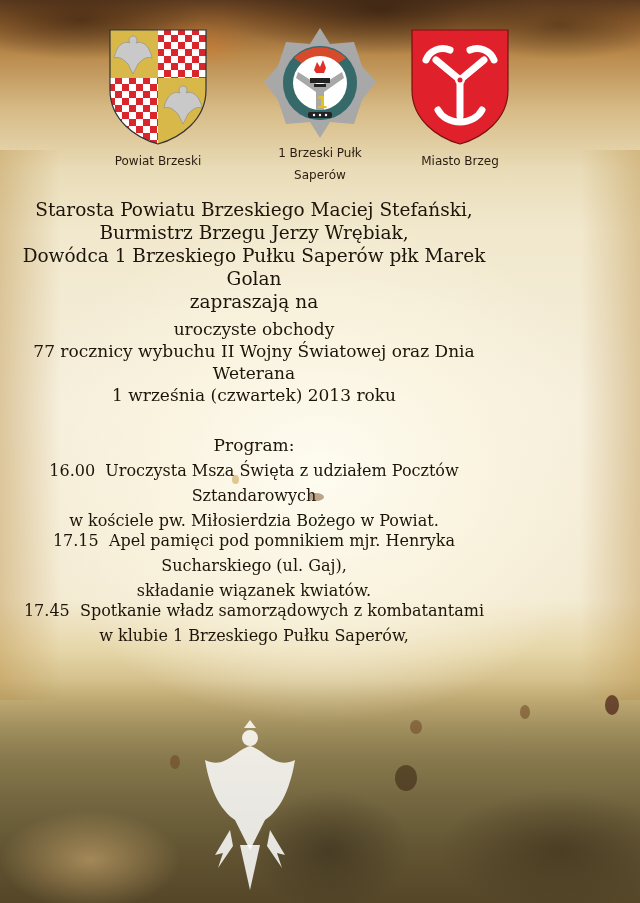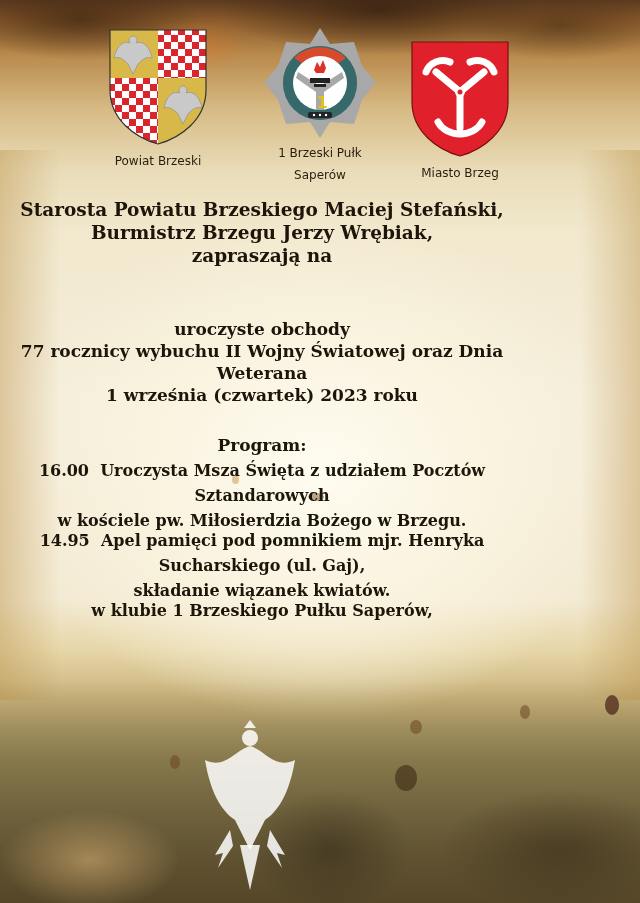--- a/index.html
+++ b/index.html
@@ -45,24 +45,24 @@
 
     
     .emblems { position: absolute; top: 28px; left: 0; width: 640px; height: 140px; }
     .emblem { position: absolute; text-align: center; }
     .emblem .cap {
       font-family: "DejaVu Sans", sans-serif; font-size: 12px; color: #2a1d10;
       line-height: 15px; margin-top: 4px; display: block;
     }
     .em-powiat { left: 108px; top: 0; width: 100px; }
     .em-pulk { left: 264px; top: 0; width: 112px; }
-    .em-miasto { left: 410px; top: 12px; width: 100px; }
+    .em-miasto { left: 410px; top: 0; width: 100px; }
 
     
-    .text-block { position: absolute; left: 8px; width: 508px; text-align: center; color: #1d140a; font-weight: bold; }
+    .text-block { position: absolute; left: 0; width: 508px; text-align: center; color: #1d140a; font-weight: normal; }
     .hosts { top: 198px; font-size: 18.5px; line-height: 23px; }
     .event { top: 318px; font-size: 17px; line-height: 22px; }
     .program-title { top: 434px; font-size: 17px; line-height: 22px; text-align: center; }
     .prog-item { font-size: 16px; line-height: 25px; }
     .p1 { top: 458px; }
     .p2 { top: 528px; }
     .p3 { top: 598px; }
   </style>
 </head>
 <body>
@@ -157,36 +157,38 @@
       <circle cx="50" cy="52" r="5" fill="#ffffff"></circle>
       <circle cx="50" cy="52" r="2.5" fill="#e0202a"></circle>
     </svg>
     <span class="cap">Miasto Brzeg</span>
   </div>
 </div>
 
 <div class="text-block hosts">
   <div>Starosta Powiatu Brzeskiego Maciej Stefański,</div>
   <div>Burmistrz Brzegu Jerzy Wrębiak,</div>
+  <div>Dowódca 1 Brzeskiego Pułku Saperów płk Marek Golan</div>
   <div>zapraszają na</div>
 </div>
 
 <div class="text-block event">
   <div>uroczyste obchody</div>
   <div>77 rocznicy wybuchu II Wojny Światowej oraz Dnia Weterana</div>
-  <div>1 września (czwartek) 2023 roku</div>
+  <div>1 września (czwartek) 2013 roku</div>
 </div>
 
 <div class="text-block program-title">Program:</div>
 
 <div class="text-block prog-item p1">
   <div><span>16.00</span>&nbsp;&nbsp;<span>Uroczysta Msza Święta z udziałem Pocztów Sztandarowych</span></div>
-  <div>w kościele pw. Miłosierdzia Bożego w Brzegu.</div>
+  <div>w kościele pw. Miłosierdzia Bożego w Powiat.</div>
 </div>
 
 <div class="text-block prog-item p2">
-  <div><span>14.95</span>&nbsp;&nbsp;<span>Apel pamięci pod pomnikiem mjr. Henryka Sucharskiego (ul. Gaj),</span></div>
+  <div><span>17.15</span>&nbsp;&nbsp;<span>Apel pamięci pod pomnikiem mjr. Henryka Sucharskiego (ul. Gaj),</span></div>
   <div>składanie wiązanek kwiatów.</div>
 </div>
 
 <div class="text-block prog-item p3">
+  <div><span>17.45</span>&nbsp;&nbsp;<span>Spotkanie władz samorządowych z kombatantami</span></div>
   <div>w klubie 1 Brzeskiego Pułku Saperów,</div>
 </div>
 
 </body></html>

